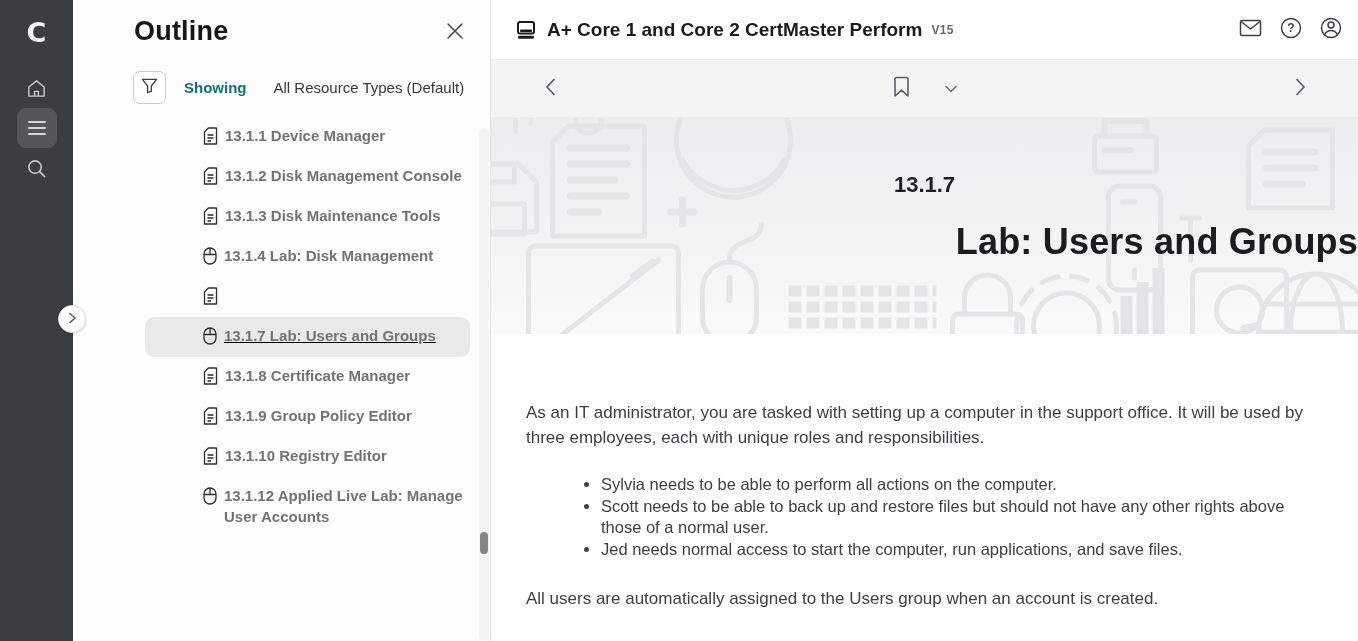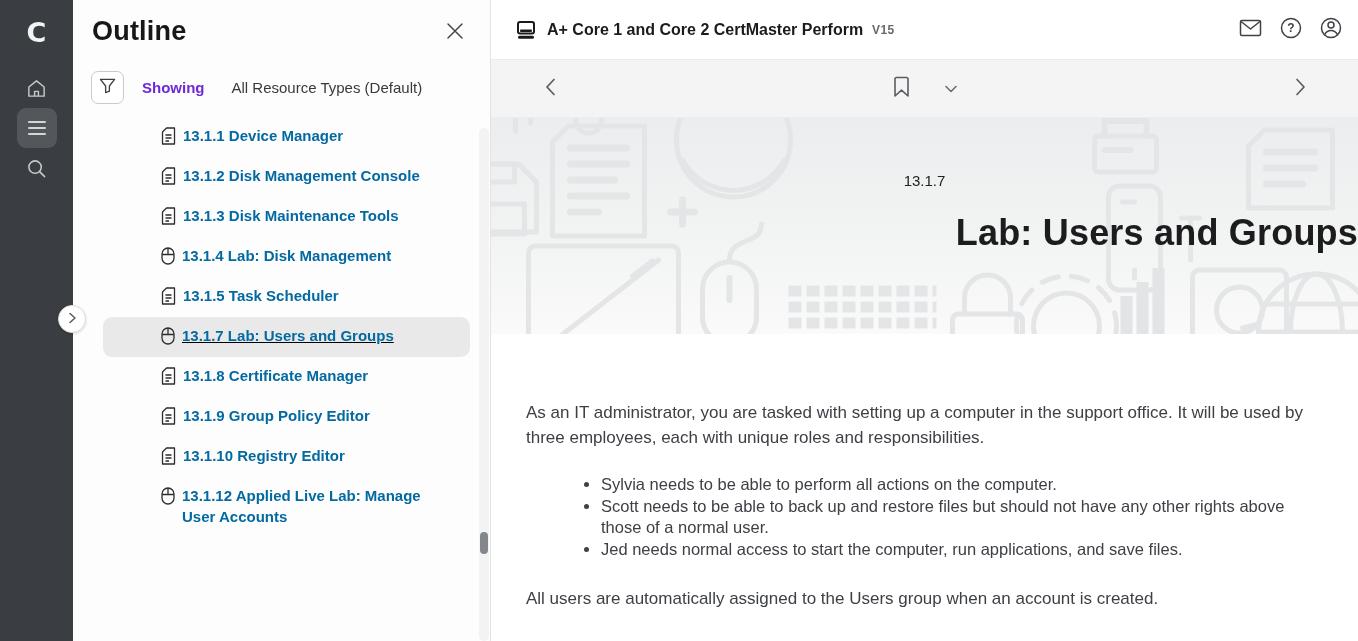--- a/index.html
+++ b/index.html
@@ -11,58 +11,58 @@
   .rail { width:73px; height:100%; background:#3a3e42; display:flex; flex-direction:column; align-items:center; flex-shrink:0; position:relative; z-index:3; }
   .rail-logo { margin-top:12px; height:40px; display:flex; align-items:center; justify-content:center; color:#f2f3f4; font-size:27px; font-weight:700; font-family:"DejaVu Sans",sans-serif; }
   .rail-buttons { margin-top:16px; display:flex; flex-direction:column; }
   .rail-btn { width:40px; height:40px; border:none; background:transparent; border-radius:9px; display:flex; align-items:center; justify-content:center; cursor:pointer; }
   .rail-btn.active { background:#53575b; }
   .rail-btn svg { display:block; }
 
   .expand-btn { position:absolute; left:58px; top:305px; width:28px; height:28px; border-radius:50%; background:#fff; border:1px solid #dcdddf; box-shadow:0 1px 3px rgba(0,0,0,.15); display:flex; align-items:center; justify-content:center; cursor:pointer; z-index:5; }
 
   
-  .outline-panel { width:417px; height:100%; background:#fdfdfd; position:relative; flex-shrink:0; overflow:hidden; }
+  .outline-panel { width:417px; height:100%; background:#fdfdfd; position:relative; flex-shrink:0; overflow:hidden;padding-left:42px; }
   .panel-header { display:flex; align-items:flex-start; justify-content:space-between; padding:16px 26px 0 19px; }
   .panel-title { font-size:27px; font-weight:800; color:#17171a; letter-spacing:.2px; }
   .close-btn { background:transparent; border:none; cursor:pointer; margin-top:6px; }
   .filter-row { display:flex; align-items:center; margin:24px 0 0 18px; }
   .filter-btn { width:33px; height:33px; border:1px solid #c9cacc; border-radius:7px; background:#fff; display:flex; align-items:center; justify-content:center; cursor:pointer; }
-  .showing-label { margin-left:18px; font-size:15px; font-weight:700; color:#6d28d9; }
+  .showing-label { margin-left:18px; font-size:15px; font-weight:700; color:#0f766e; }
   .filter-value { margin-left:27px; font-size:15px; color:#39393c; }
 
   .outline-list { margin-top:13px; }
   .o-item { margin:0 20px 0 30px; padding:8px 6px 8px 58px; border-radius:9px; display:flex; align-items:flex-start; gap:7px; cursor:pointer; }
   .o-item.selected { background:#e9e9ea;text-decoration:underline; }
   .o-icon { flex-shrink:0; margin-top:2px; }
-  .o-label { width:258px; font-size:15px; line-height:21px; font-weight:600; color:#0369a1; }
+  .o-label { width:258px; font-size:15px; line-height:21px; font-weight:600; color:#737373; }
 
   .scrollbar { position:absolute; top:128px; bottom:0; right:1px; width:10px; background:#f3f3f4; border-radius:5px; }
   .scroll-thumb { position:absolute; top:404px; left:1px; width:8px; height:22px; background:#83878c; border-radius:4px; }
 
   
   .main { flex:1; height:100%; display:flex; flex-direction:column; border-left:1px solid #e3e3e4; background:#fff; min-width:0; }
   .main-header { height:60px; background:#fff; border-bottom:1px solid #ececed; display:flex; align-items:center; padding:0 16px 0 25px; flex-shrink:0; }
   .course-icon { display:flex; margin-right:11px; }
-  .course-title { font-size:16px; font-weight:700; color:#1b1b1e; white-space:nowrap; }
+  .course-title { font-size:19px; font-weight:700; color:#1b1b1e; white-space:nowrap; }
   .course-version { margin-left:9px; font-size:12px; font-weight:700; color:#66696d; letter-spacing:.3px; }
   .header-icons { margin-left:auto; display:flex; align-items:center; gap:18px; }
   .hdr-icon-btn { background:transparent; border:none; cursor:pointer; display:flex; padding:0; }
 
   .nav-bar { height:58px; background:#f4f4f5; border-bottom:1px solid #ededee; display:flex; align-items:center; padding:0 46px 0 48px; flex-shrink:0; position:relative; }
   .nav-btn { background:transparent; border:none; cursor:pointer; display:flex; padding:6px; }
   .bookmark-group { position:absolute; left:50%; transform:translateX(-50%); display:flex; align-items:center; gap:22px; }
   .nav-forward { margin-left:auto; }
 
   
   .content-scroll { flex:1; overflow:hidden; background:#fff; }
   .hero { position:relative; height:216px; background:linear-gradient(180deg,#ecedee 0%,#f2f3f3 55%,#fafafa 100%); overflow:hidden; }
   .hero svg.pattern { position:absolute; inset:0; width:100%; height:100%; }
   .hero-text { position:relative; text-align:center; }
-  .lesson-number { padding-top:54px; font-size:15px; font-weight:400; color:#222225; }
+  .lesson-number { padding-top:54px; font-size:22px; font-weight:700; color:#222225; }
   .lesson-title { margin-top:23px; font-size:36px; font-weight:800; color:#1c1c1f; letter-spacing:.2px;text-align:right; }
 
   .body-text { padding:66px 50px 0 35px; color:#3d4045; }
   .body-text p { font-size:17px; line-height:25px; margin:0 0 24px; }
   .body-text ul { margin:0 0 26px; padding-left:75px; }
   .body-text li { font-size:16.5px; line-height:21.5px; }
 </style>
 </head>
 <body>
 
@@ -170,21 +170,20 @@
       <span class="o-label">13.1.4 Lab: Disk Management</span>
     </div>
         <div class="o-item">
       <span class="o-icon ic-doc">
         <svg width="15" height="18" viewBox="0 0 15 18" fill="none" stroke="#2d2d30" stroke-width="1.3" stroke-linejoin="round">
               <path d="M13.5 1 H5.5 L1.5 5 V17 H13.5 Z"></path>
               <path d="M4.5 8 H10.5 M4.5 11 H10.5 M4.5 14 H8"></path>
             </svg>
       </span>
 
-      <span class="o-label">13.1.5 Task Scheduler</span>
     </div>
         <div class="o-item selected">
 
       <span class="o-icon ic-mouse">
         <svg width="14" height="18" viewBox="0 0 14 18" fill="none" stroke="#2d2d30" stroke-width="1.3" stroke-linejoin="round">
               <rect x="1" y="1" width="12" height="16" rx="6"></rect>
               <path d="M7 1 V7.5 M1 7.5 H13"></path>
             </svg>
       </span>
       <span class="o-label">13.1.7 Lab: Users and Groups</span>

